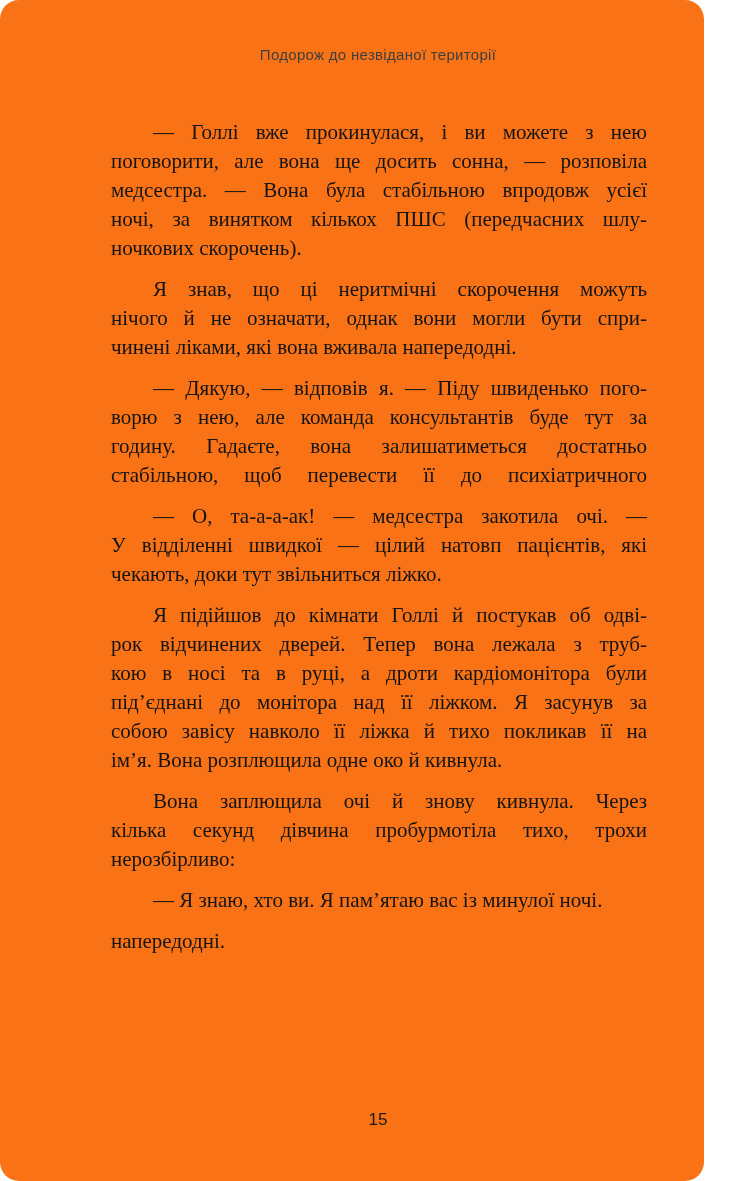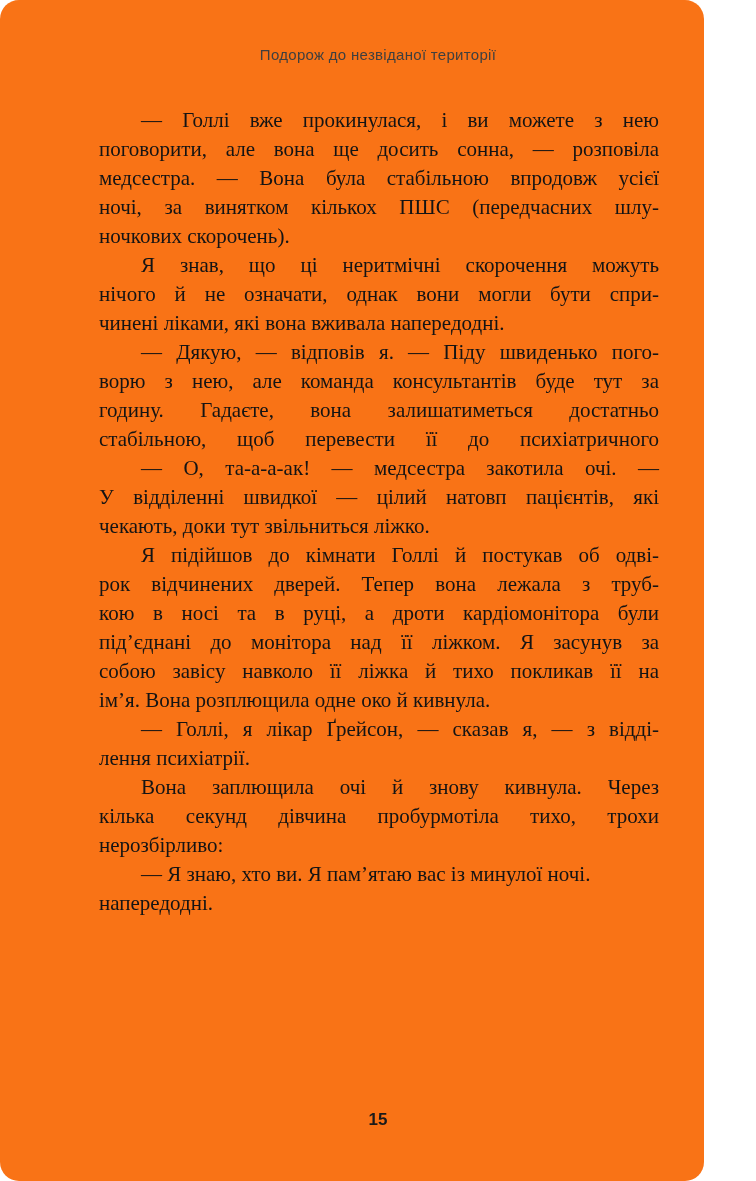--- a/index.html
+++ b/index.html
@@ -30,42 +30,42 @@
   .text-block {
     position: absolute;
     top: 106px;
     left: 99px;
     width: 560px;
     font-family: "Liberation Serif", serif;
     font-size: 21px;
     line-height: 29px;
     color: #141414;
   }
-  .para { margin: 0; padding: 0; }
+  .para { margin: 12px; padding: 0; }
   .para .line {
     text-align: justify;
     text-align-last: justify;
     white-space: normal;
   }
   .para .line.first {
     text-indent: 42px;
   }
   .para .line.last {
     text-align: center;
     text-align-last: left;
   }
   .page-number {
     position: absolute;
     top: 1110px;
     left: 0;
     width: 756px;
     text-align: center;
     font-family: "Liberation Sans", sans-serif;
     font-size: 17px;
-    font-weight: 700;
+    font-weight: 400;
     color: #1a1a1a;
   }
 </style>
 </head>
 <body>
 
 <div class="page">
   <div class="running-header">Подорож до незвіданої території</div>
 
   <div class="text-block">
@@ -94,24 +94,20 @@
       </div>
       <div class="para">
         <div class="line first">Я підійшов до кімнати Голлі й постукав об одві-</div>
         <div class="line">рок відчинених дверей. Тепер вона лежала з труб-</div>
         <div class="line">кою в носі та в руці, а дроти кардіомонітора були</div>
         <div class="line">під’єднані до монітора над її ліжком. Я засунув за</div>
         <div class="line">собою завісу навколо її ліжка й тихо покликав її на</div>
         <div class="line last">ім’я. Вона розплющила одне око й кивнула.</div>
       </div>
       <div class="para">
-        <div class="line first">— Голлі, я лікар Ґрейсон, — сказав я, — з відді-</div>
-        <div class="line last">лення психіатрії.</div>
-      </div>
-      <div class="para">
         <div class="line first">Вона заплющила очі й знову кивнула. Через</div>
         <div class="line">кілька секунд дівчина пробурмотіла тихо, трохи</div>
         <div class="line last">нерозбірливо:</div>
       </div>
       <div class="para">
         <div class="line first last">— Я знаю, хто ви. Я пам’ятаю вас із минулої ночі.</div>
       </div>
       <div class="para">
         <div class="line last">напередодні.</div>
       </div>

